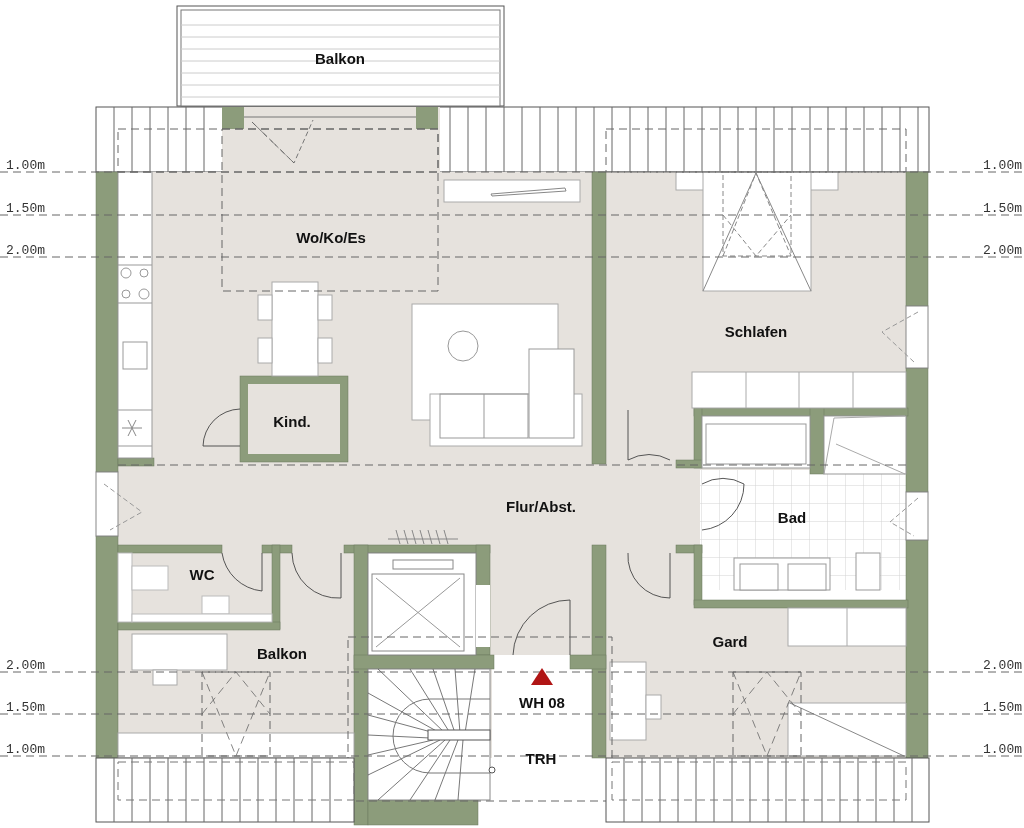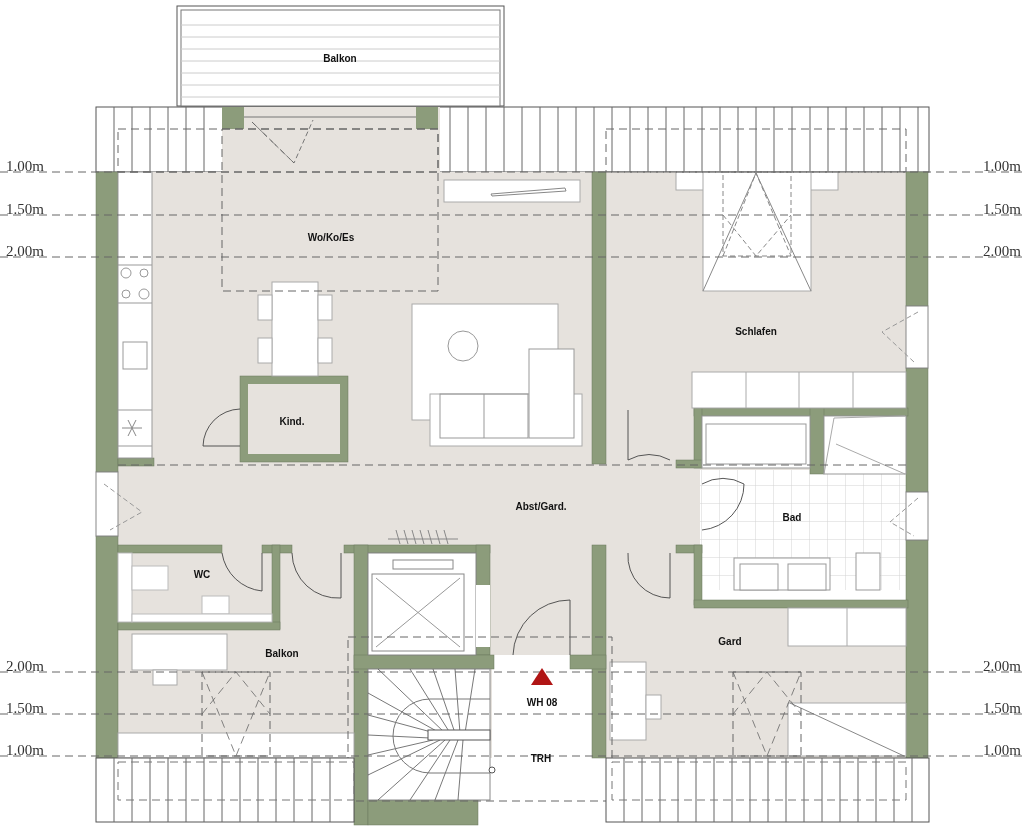--- a/index.html
+++ b/index.html
@@ -1,19 +1,19 @@
 <!DOCTYPE html>
 <html><head>
 <meta charset="utf-8">
 <style>
   html, body { margin:0; padding:0; background:#ffffff; }
   body { width:1024px; height:828px; position:relative; overflow:hidden; font-family:"Liberation Sans", sans-serif; }
   svg { position:absolute; left:0; top:0; }
-  .room-label { position:absolute; font-family:"Liberation Sans", sans-serif; font-weight:bold; font-size:10px; color:#111; transform:translate(-50%,-50%); white-space:nowrap; }
-  .lvl { position:absolute; font-family:Liberation Serif, serif; font-size:15px; color:#333; }
+  .room-label { position:absolute; font-family:"Liberation Sans", sans-serif; font-weight:bold; font-size:15px; color:#111; transform:translate(-50%,-50%); white-space:nowrap; }
+  .lvl { position:absolute; font-family:Liberation Mono, monospace; font-size:13px; color:#333; }
 </style>
 </head>
 <body>
 
 <svg width="1024" height="828" viewBox="0 0 1024 828">
   <defs>
     <pattern id="tiles" width="18" height="18" patternUnits="userSpaceOnUse">
       <rect width="18" height="18" fill="#fff"></rect>
       <path d="M18 0 V18 M0 18 H18" stroke="#d4d4d4" stroke-width="1"></path>
     </pattern>
@@ -318,21 +318,21 @@
 
   <path d="M388 539 h70 M396 530 l4 14 M404 530 l4 14 M412 530 l4 14 M420 530 l4 14 M428 530 l4 14 M436 530 l4 14 M444 530 l4 14" stroke="#888" fill="none"></path>
 
   <polygon points="542,668 531,685 553,685" fill="#b01515"></polygon>
 </svg>
 
 <div class="room-label" style="left:340px;top:58px">Balkon</div>
 <div class="room-label" style="left:331px;top:237px">Wo/Ko/Es</div>
 <div class="room-label" style="left:756px;top:331px">Schlafen</div>
 <div class="room-label" style="left:292px;top:421px">Kind.</div>
-<div class="room-label" style="left:541px;top:506px">Abst/Gard.</div>
+<div class="room-label" style="left:541px;top:506px">Flur/Abst.</div>
 <div class="room-label" style="left:792px;top:517px">Bad</div>
 <div class="room-label" style="left:202px;top:574px">WC</div>
 <div class="room-label" style="left:282px;top:653px">Balkon</div>
 <div class="room-label" style="left:730px;top:641px">Gard</div>
 <div class="room-label" style="left:542px;top:702px">WH 08</div>
 <div class="room-label" style="left:541px;top:758px">TRH</div>
 
 <div class="lvl" style="left:6px;top:158px">1.00m</div>
 <div class="lvl" style="left:6px;top:201px">1.50m</div>
 <div class="lvl" style="left:6px;top:243px">2.00m</div>

